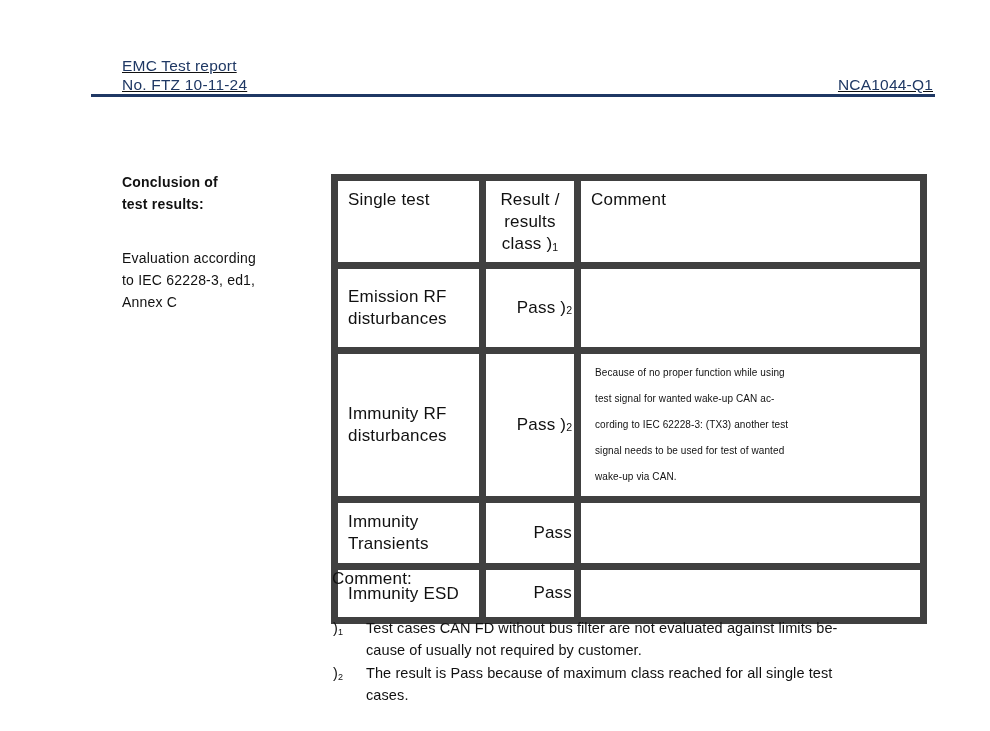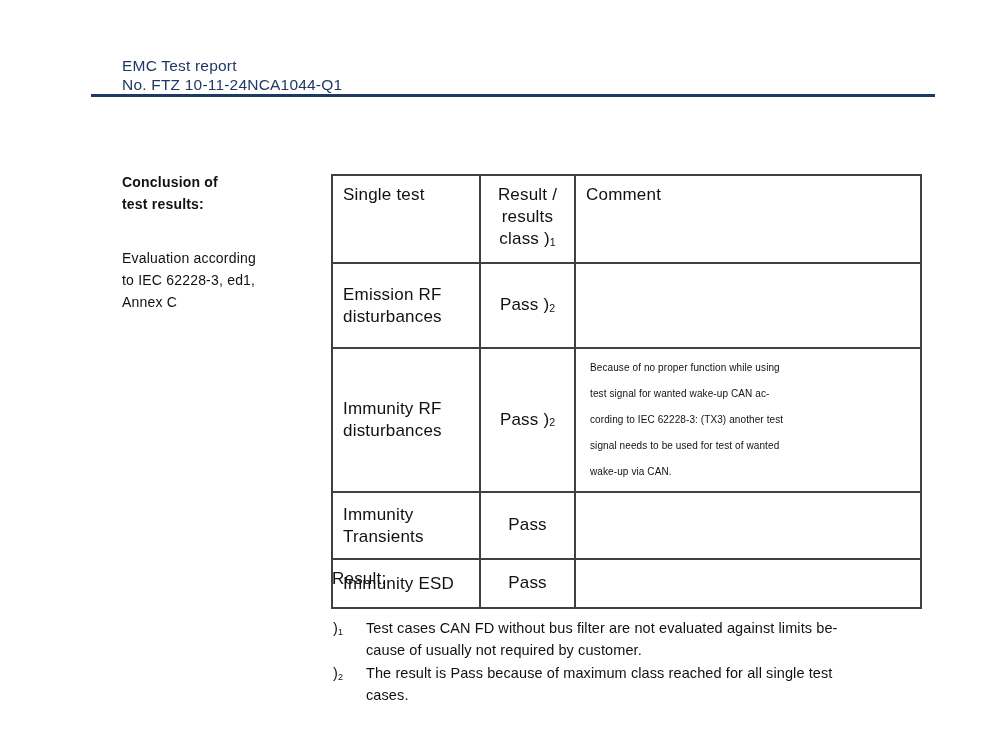--- a/index.html
+++ b/index.html
@@ -14,22 +14,24 @@
     color: var(--ink);
     overflow: hidden;
   }
 
   
   .doc-header {
     position: absolute;
     left: 91px; top: 56px;
     width: 844px;
     display: flex;
+    justify-content: space-between;
     align-items: flex-end;
     padding-bottom: 3px;
+    text-decoration: underline;
   }
   .doc-header-left {
     padding-left: 31px;
     font-size: 15.5px;
     line-height: 19px;
     color: var(--accent);
     letter-spacing: 0.2px;
   }
   .doc-header-right {
     font-size: 15.5px;
@@ -75,29 +77,29 @@
     width: 589px;
     border-collapse: collapse;
     table-layout: fixed;
     font-size: 17px;
     line-height: 22px;
     letter-spacing: 0.2px;
   }
   .results-table col.c1 { width: 148px; }
   .results-table col.c2 { width: 95px; }
   .results-table col.c3 { width: 346px; }
-  .results-table th, .results-table td { border: 2px solid #404040; font-weight: normal; }
+  .results-table th, .results-table td { border: 7px solid #404040; font-weight: normal; }
   .results-table th {
     vertical-align: top;
     text-align: left;
     padding: 8px 9px 4px 10px;
   }
   .results-table th.th-result { text-align: center; padding-left: 4px; padding-right: 4px; }
   .cell-test { vertical-align: middle; padding: 4px 6px 4px 10px; }
-  .cell-result { vertical-align: middle; text-align: center; padding: 12px 2px; }
+  .cell-result { vertical-align: middle; text-align: right; padding: 12px 2px; }
   .cell-comment {
     vertical-align: middle;
     font-size: 10px;
     line-height: 26px;
     letter-spacing: 0.1px;
     padding: 6px 14px;
   }
   tr.r-head  { height: 88px; }
   tr.r-em    { height: 85px; }
   tr.r-imrf  { height: 102px; }
@@ -183,21 +185,21 @@
       </tr>
 
       <tr class="r-esd">
         <td class="cell-test">Immunity ESD</td>
         <td class="cell-result"><span>Pass</span><sub class="fnref"></sub></td>
         <td class="cell-comment"></td>
       </tr>
     </tbody>
   </table>
 
-  <div class="comment-label">Result:</div>
+  <div class="comment-label">Comment:</div>
 
   <div class="footnotes">
     <div class="footnote">
       <span class="fn-marker"><span>)</span><sub class="fnref">1</sub></span>
       <span class="fn-text">Test cases CAN FD without bus filter are not evaluated against limits be-<br>cause of usually not required by customer.</span>
     </div>
     <div class="footnote">
       <span class="fn-marker"><span>)</span><sub class="fnref">2</sub></span>
       <span class="fn-text">The result is Pass because of maximum class reached for all single test<br>cases.</span>
     </div>

